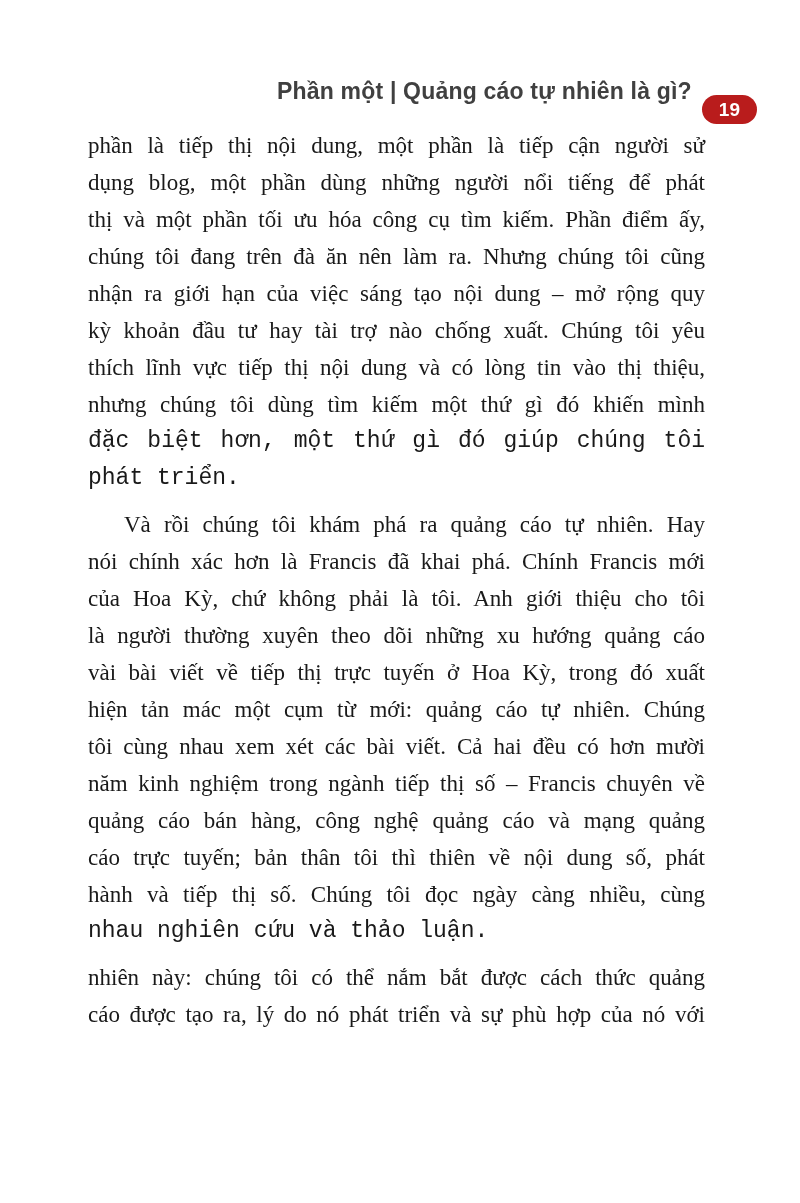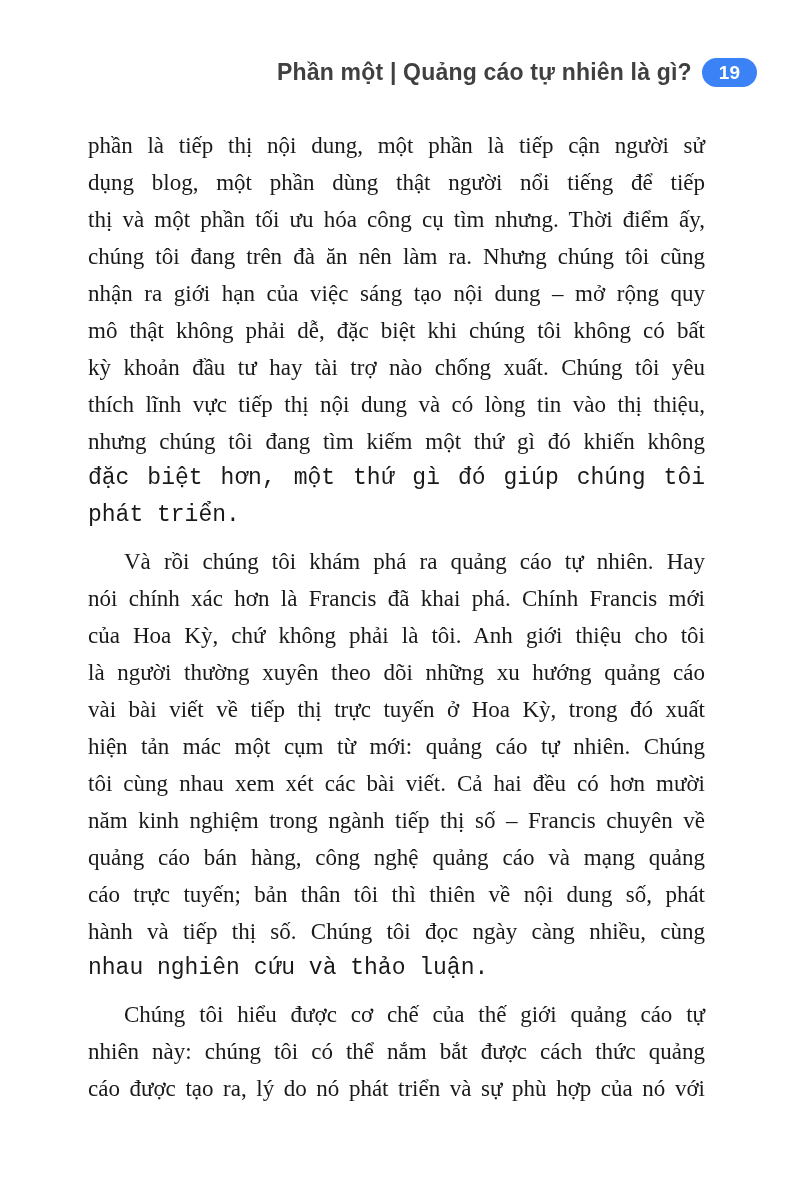--- a/index.html
+++ b/index.html
@@ -57,48 +57,46 @@
   }
   .line.last { text-align-last: left; font-family: Liberation Mono, monospace; }
   .line.indent { text-indent: 36px; }
 </style>
 </head>
 <body>
 
 <div class="page">
   <div class="header">
     <span class="header-title">Phần một | Quảng cáo tự nhiên là gì?</span>
-    <span class="badge" style="background: #3b82f6;">19</span>
+    <span class="badge" style="background: #b91c1c; margin-top: 37px;">19</span>
   </div>
   <div class="body-text">
       <div class="para">
         <div class="line">phần là tiếp thị nội dung, một phần là tiếp cận người sử</div>
-        <div class="line">dụng blog, một phần dùng thật người nổi tiếng để tiếp</div>
-        <div class="line">thị và một phần tối ưu hóa công cụ tìm nhưng. Thời điểm ấy,</div>
+        <div class="line">dụng blog, một phần dùng những người nổi tiếng để phát</div>
+        <div class="line">thị và một phần tối ưu hóa công cụ tìm kiếm. Phần điểm ấy,</div>
         <div class="line">chúng tôi đang trên đà ăn nên làm ra. Nhưng chúng tôi cũng</div>
         <div class="line">nhận ra giới hạn của việc sáng tạo nội dung – mở rộng quy</div>
-        <div class="line">mô thật không phải dễ, đặc biệt khi chúng tôi không có bất</div>
         <div class="line">kỳ khoản đầu tư hay tài trợ nào chống xuất. Chúng tôi yêu</div>
         <div class="line">thích lĩnh vực tiếp thị nội dung và có lòng tin vào thị thiệu,</div>
-        <div class="line">nhưng chúng tôi đang tìm kiếm một thứ gì đó khiến không</div>
+        <div class="line">nhưng chúng tôi dùng tìm kiếm một thứ gì đó khiến mình</div>
         <div class="line last">đặc biệt hơn, một thứ gì đó giúp chúng tôi phát triển.</div>
       </div>
       <div class="para">
         <div class="line indent">Và rồi chúng tôi khám phá ra quảng cáo tự nhiên. Hay</div>
         <div class="line">nói chính xác hơn là Francis đã khai phá. Chính Francis mới</div>
         <div class="line">của Hoa Kỳ, chứ không phải là tôi. Anh giới thiệu cho tôi</div>
         <div class="line">là người thường xuyên theo dõi những xu hướng quảng cáo</div>
         <div class="line">vài bài viết về tiếp thị trực tuyến ở Hoa Kỳ, trong đó xuất</div>
         <div class="line">hiện tản mác một cụm từ mới: quảng cáo tự nhiên. Chúng</div>
         <div class="line">tôi cùng nhau xem xét các bài viết. Cả hai đều có hơn mười</div>
         <div class="line">năm kinh nghiệm trong ngành tiếp thị số – Francis chuyên về</div>
         <div class="line">quảng cáo bán hàng, công nghệ quảng cáo và mạng quảng</div>
         <div class="line">cáo trực tuyến; bản thân tôi thì thiên về nội dung số, phát</div>
         <div class="line">hành và tiếp thị số. Chúng tôi đọc ngày càng nhiều, cùng</div>
         <div class="line last">nhau nghiên cứu và thảo luận.</div>
       </div>
       <div class="para">
-        <div class="line indent">Chúng tôi hiểu được cơ chế của thế giới quảng cáo tự</div>
         <div class="line">nhiên này: chúng tôi có thể nắm bắt được cách thức quảng</div>
         <div class="line">cáo được tạo ra, lý do nó phát triển và sự phù hợp của nó với</div>
       </div>
     </div>
 </div>
 
 </body></html>

